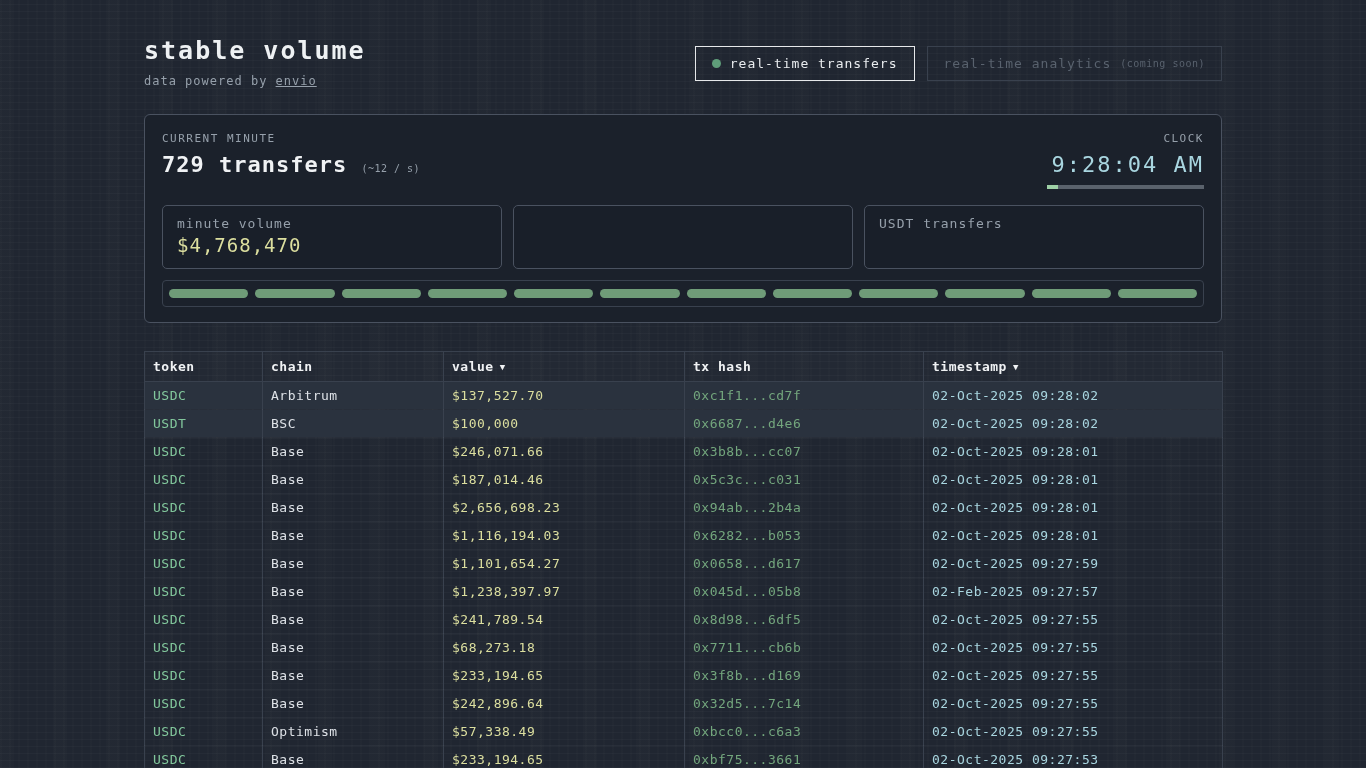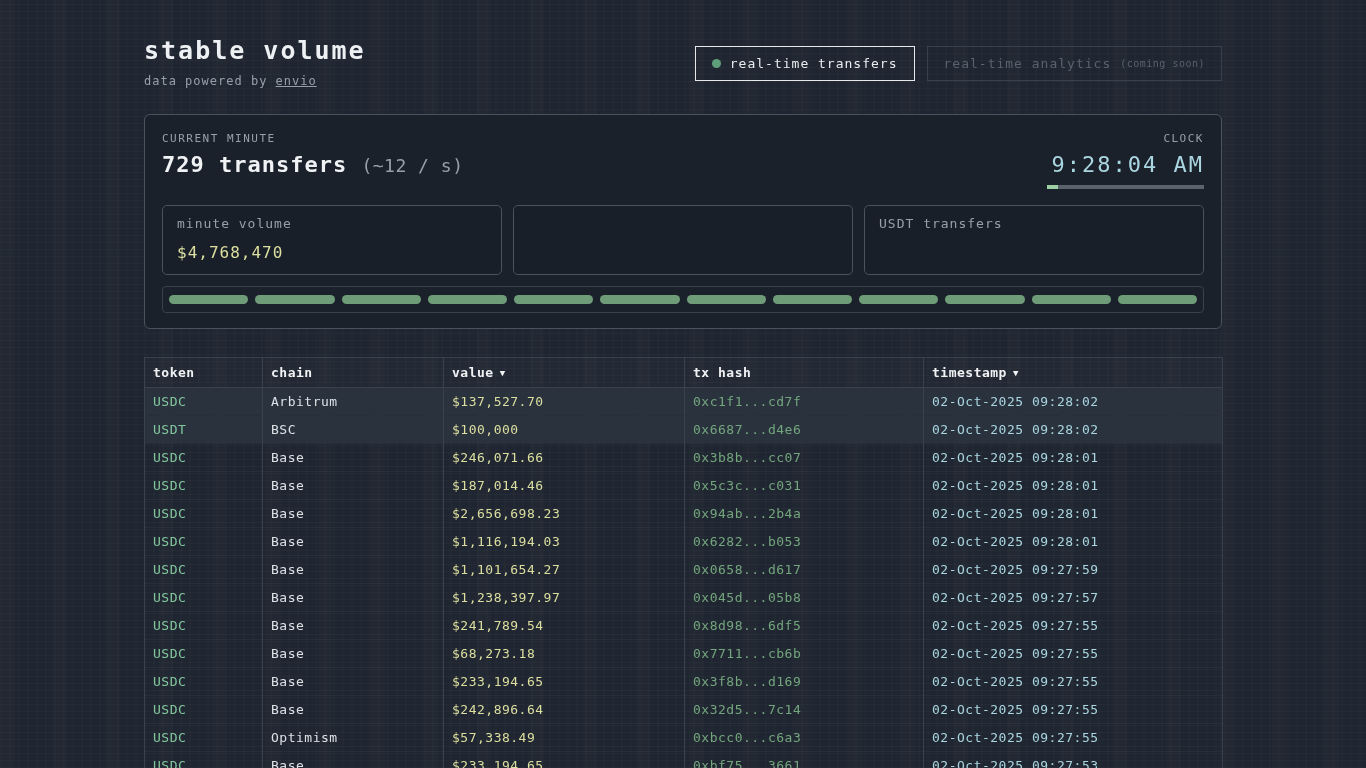--- a/index.html
+++ b/index.html
@@ -44,33 +44,33 @@
   .tab .small{font-size:10px;letter-spacing:0.5px;}
 
   
   .stats-panel{
     margin-top:26px;border:1px solid var(--border-strong);border-radius:6px;
     background:var(--panel-bg);padding:17px 17px 15px 17px;
   }
   .stats-top{display:flex;justify-content:space-between;align-items:flex-start;}
   .label{font-size:11px;letter-spacing:1.5px;color:var(--muted);text-transform:uppercase;}
   .big{margin-top:7px;font-size:22px;font-weight:bold;color:#f0f2f4;letter-spacing:1px;}
-  .big .rate{font-size:18px;font-weight:normal;color:var(--muted);letter-spacing:0.5px;}
+  .big .rate{font-size:10px;font-weight:normal;color:var(--muted);letter-spacing:0.5px;}
   .stats-right{text-align:right;}
   .clock{margin-top:7px;font-size:22px;color:var(--cyan);letter-spacing:2px;}
   .clock-bar{margin-top:8px;margin-left:auto;width:157px;height:4px;background:var(--track);overflow:hidden;}
   .clock-fill{height:100%;background:var(--track-fill);width:7%;}
 
   .stat-boxes{display:flex;gap:11px;margin-top:16px;}
   .stat-box{
     flex:1;border:1px solid var(--border-strong);border-radius:5px;
     background:var(--box-bg);padding:10px 14px 12px 14px;
   }
   .stat-box .box-label{font-size:13px;color:var(--muted);letter-spacing:1px;}
-  .stat-box .box-value{margin-top:12px;font-size:16px;color:#f0f2f4;letter-spacing:1px;}
+  .stat-box .box-value{margin-top:3px;font-size:19px;color:#f0f2f4;letter-spacing:1px;}
   .stat-box .box-value.yellow{color:var(--yellow);}
 
   .segments{
     display:flex;gap:7px;margin-top:11px;border:1px solid var(--border-soft);
     border-radius:4px;padding:8px 6px;
   }
   .seg{flex:1;height:9px;border-radius:5px;background:var(--segment-green);}
 
   
   .table-wrap{margin-top:28px;}
@@ -229,21 +229,21 @@
             <td class="cell-chain">Base</td>
             <td class="cell-value">$1,101,654.27</td>
             <td class="cell-tx">0x0658...d617</td>
             <td class="cell-ts">02-Oct-2025 09:27:59</td>
           </tr>
           <tr>
             <td class="cell-token">USDC</td>
             <td class="cell-chain">Base</td>
             <td class="cell-value">$1,238,397.97</td>
             <td class="cell-tx">0x045d...05b8</td>
-            <td class="cell-ts">02-Oct-2025 09:27:57</td>
+            <td class="cell-ts">02-Feb-2025 09:27:57</td>
           </tr>
           <tr>
             <td class="cell-token">USDC</td>
             <td class="cell-chain">Base</td>
             <td class="cell-value">$241,789.54</td>
             <td class="cell-tx">0x8d98...6df5</td>
             <td class="cell-ts">02-Oct-2025 09:27:55</td>
           </tr>
           <tr>
             <td class="cell-token">USDC</td>

